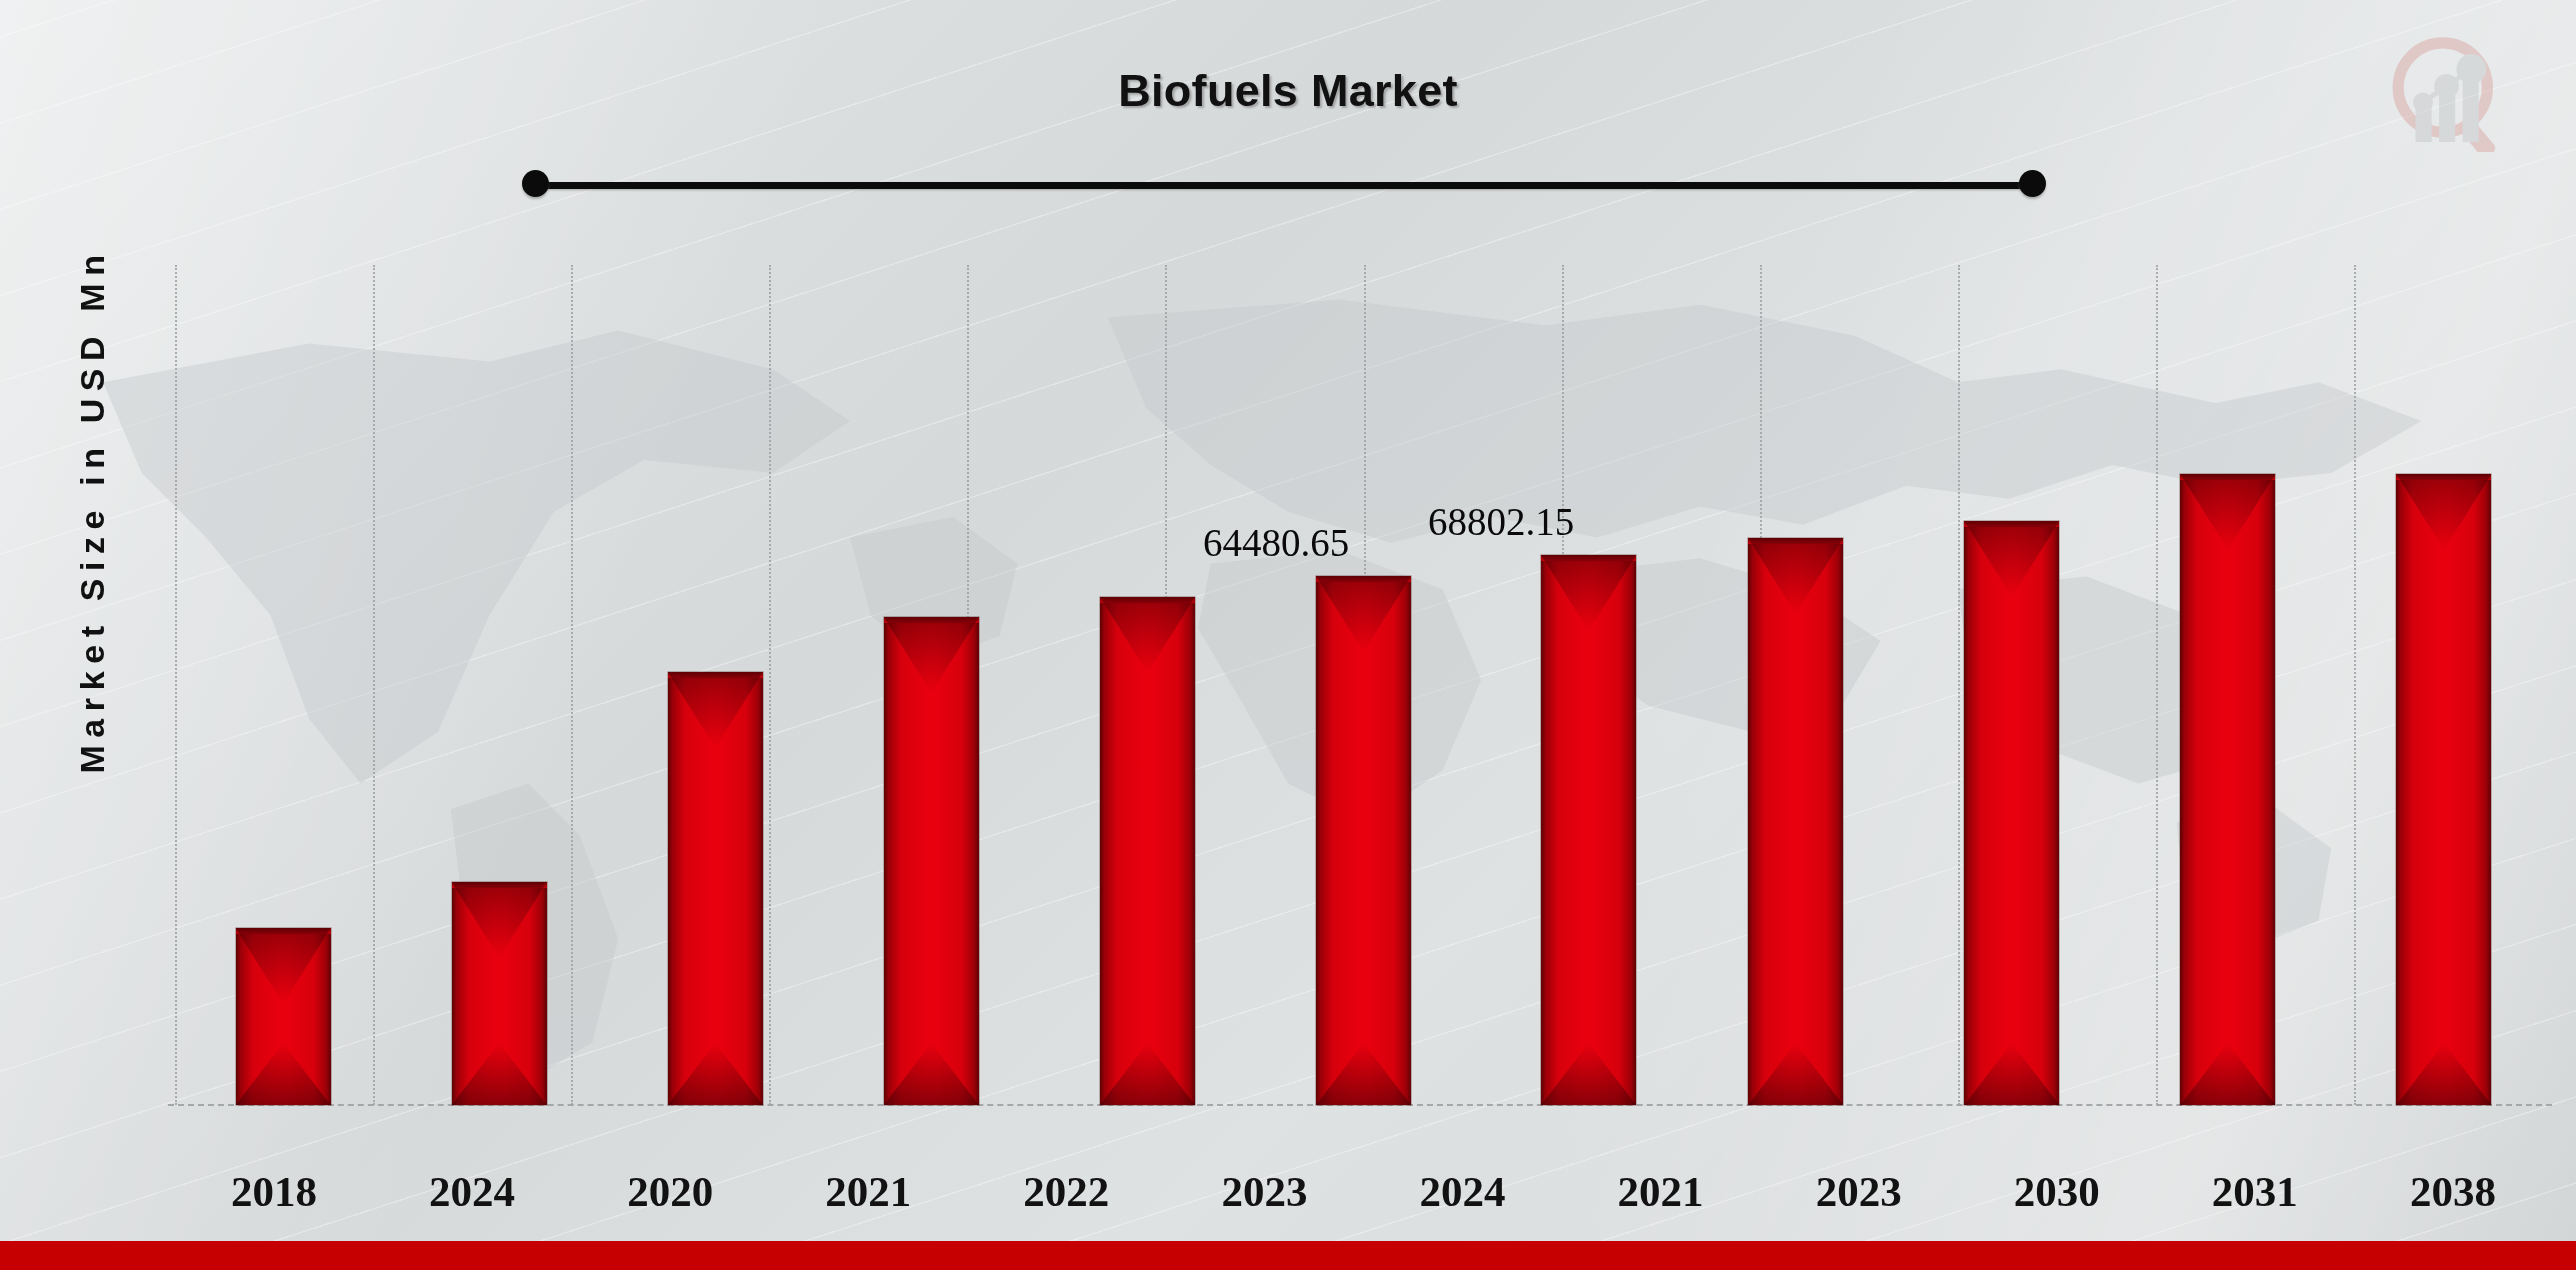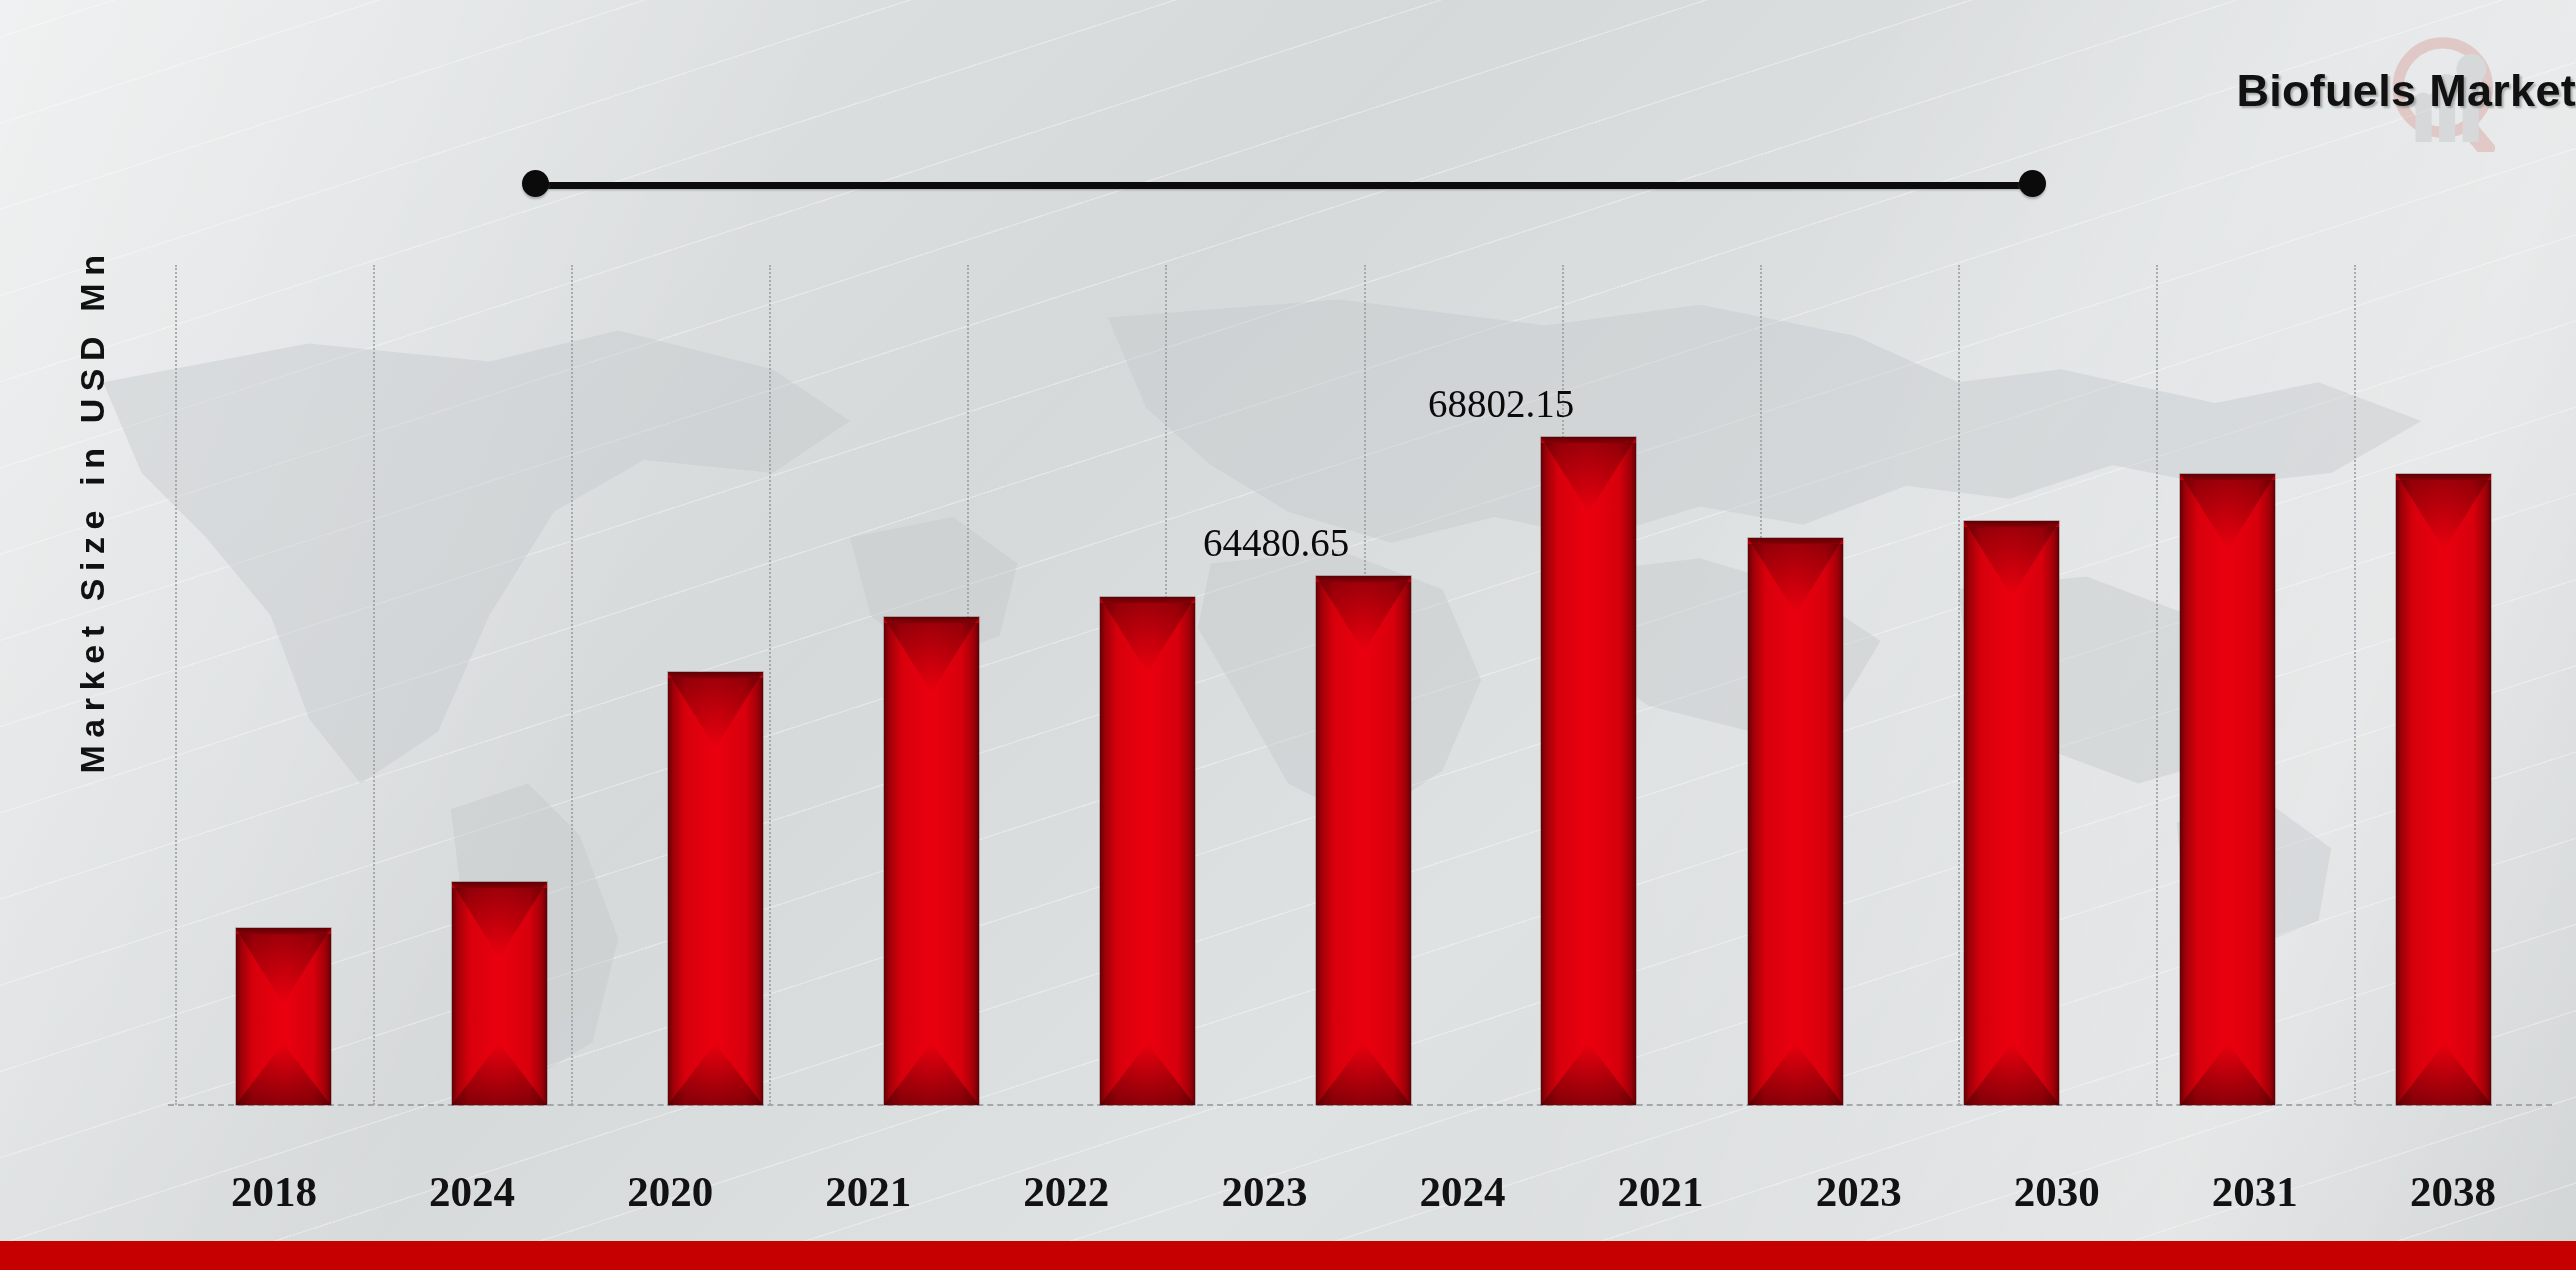--- a/index.html
+++ b/index.html
@@ -47,21 +47,21 @@
     left:0;top:227px;width:2576px;height:880px;
     opacity:0.55;
     pointer-events:none;
   }
   .worldmap svg{width:100%;height:100%;display:block;}
 
   
   .title{
     position:absolute;
     left:0;right:0;top:65px;
-    text-align:right;
+    text-align:center;
     font-size:45px;
     font-weight:bold;
     color:#111;
     letter-spacing:0.3px;
     text-shadow:2.1px 2.1px 2.1px rgba(120,120,120,0.55);
     z-index:6;
   }
 
   
   .rule-wrap{
@@ -310,21 +310,21 @@
         </div>
         <div class="bar-slot">
           <div class="bar" title="2023: 64480.65" style="height: 529px;">
             <div class="cap"></div>
             <div class="bevel-top"></div>
             <div class="bevel-bottom"></div>
             <div class="datalabel" style="left: -113px; margin-top: 22px;">64480.65</div>
           </div>
         </div>
         <div class="bar-slot">
-          <div class="bar" title="2024: 68802.15" style="height: 668px; margin-left: 18px;">
+          <div class="bar" title="2024: 68802.15" style="height: 550px; margin-left: 18px;">
             <div class="cap"></div>
             <div class="bevel-top"></div>
             <div class="bevel-bottom"></div>
             <div class="datalabel" style="left: -113px;">68802.15</div>
           </div>
         </div>
         <div class="bar-slot">
           <div class="bar" title="2025: 73500" style="height: 567px;">
             <div class="cap"></div>
             <div class="bevel-top"></div>

